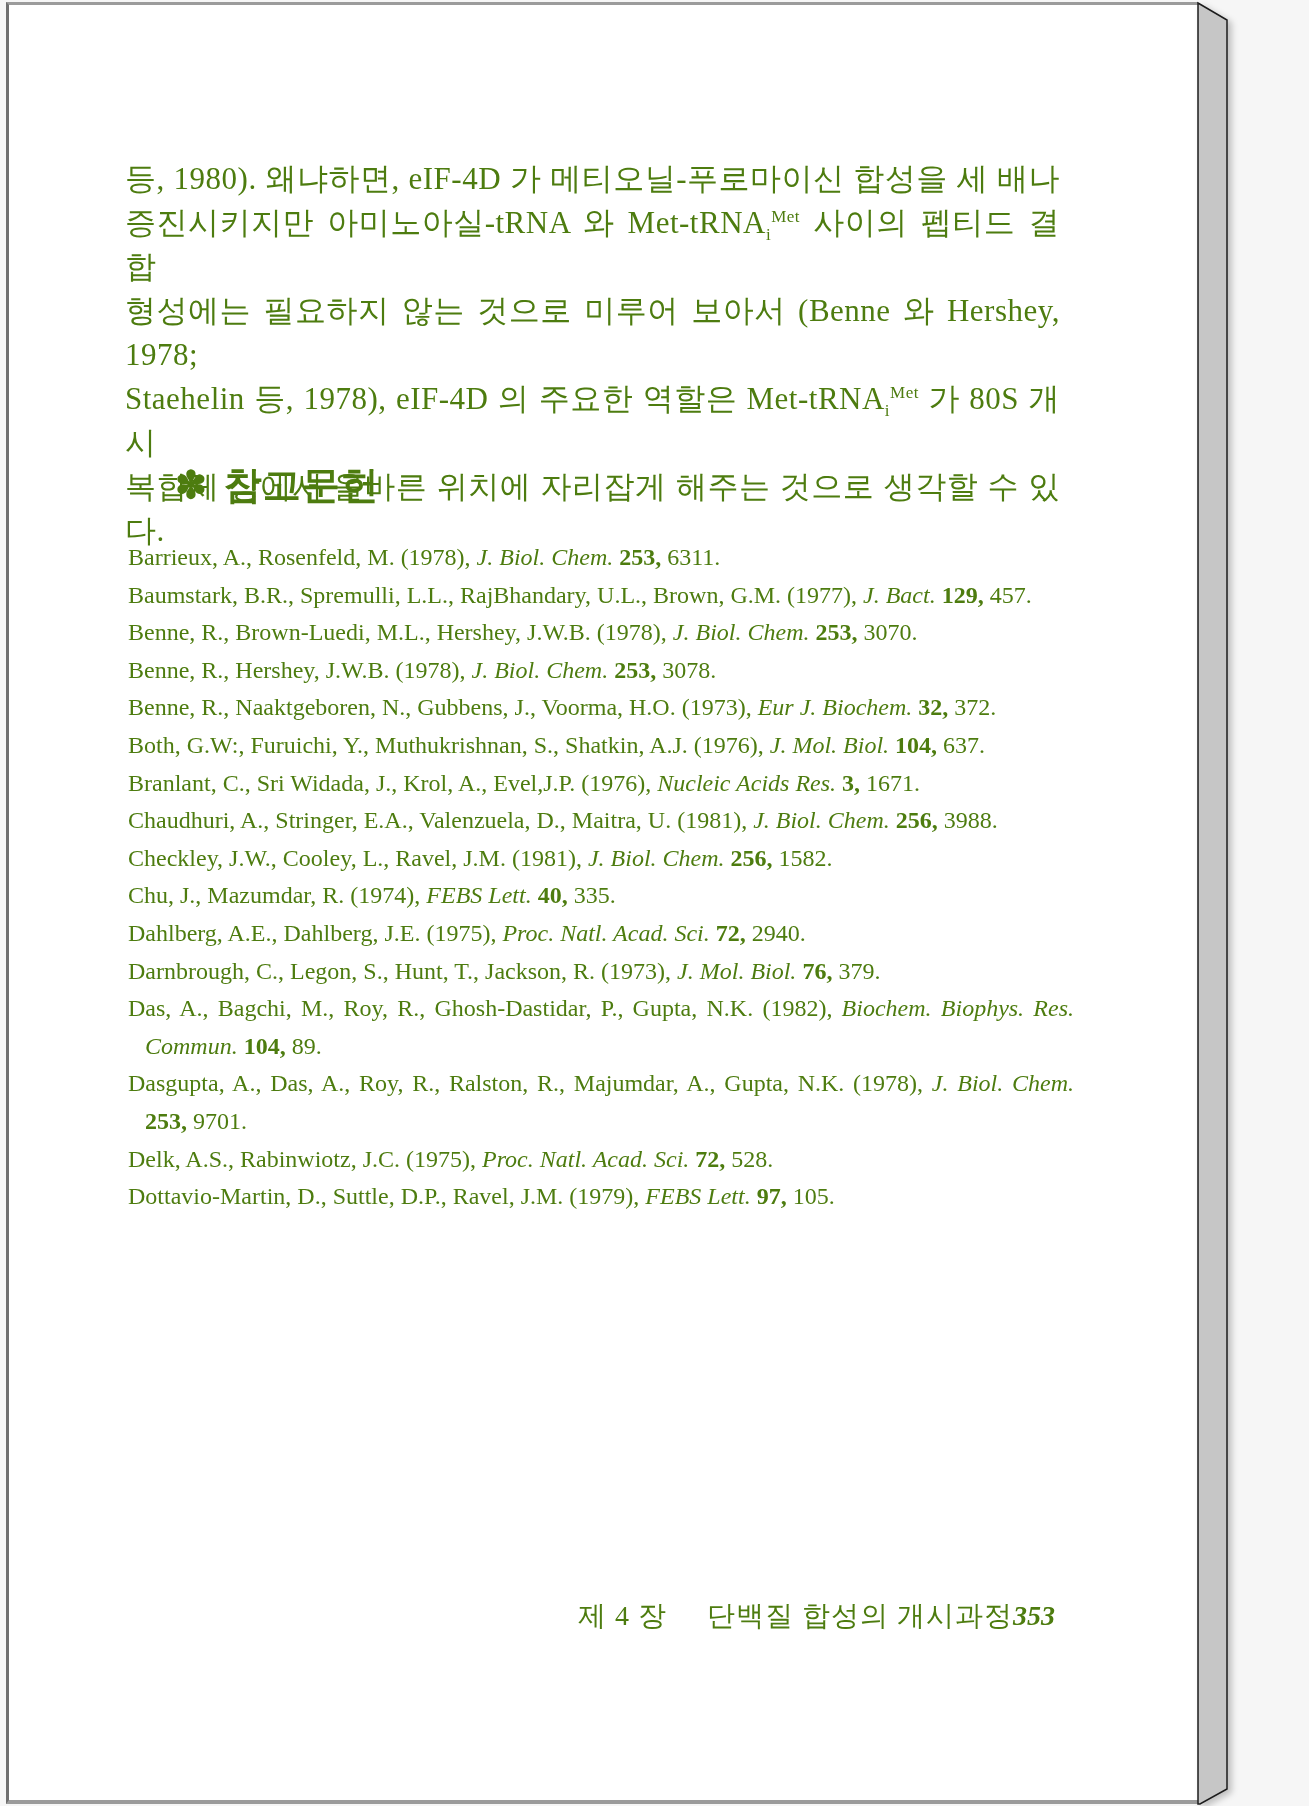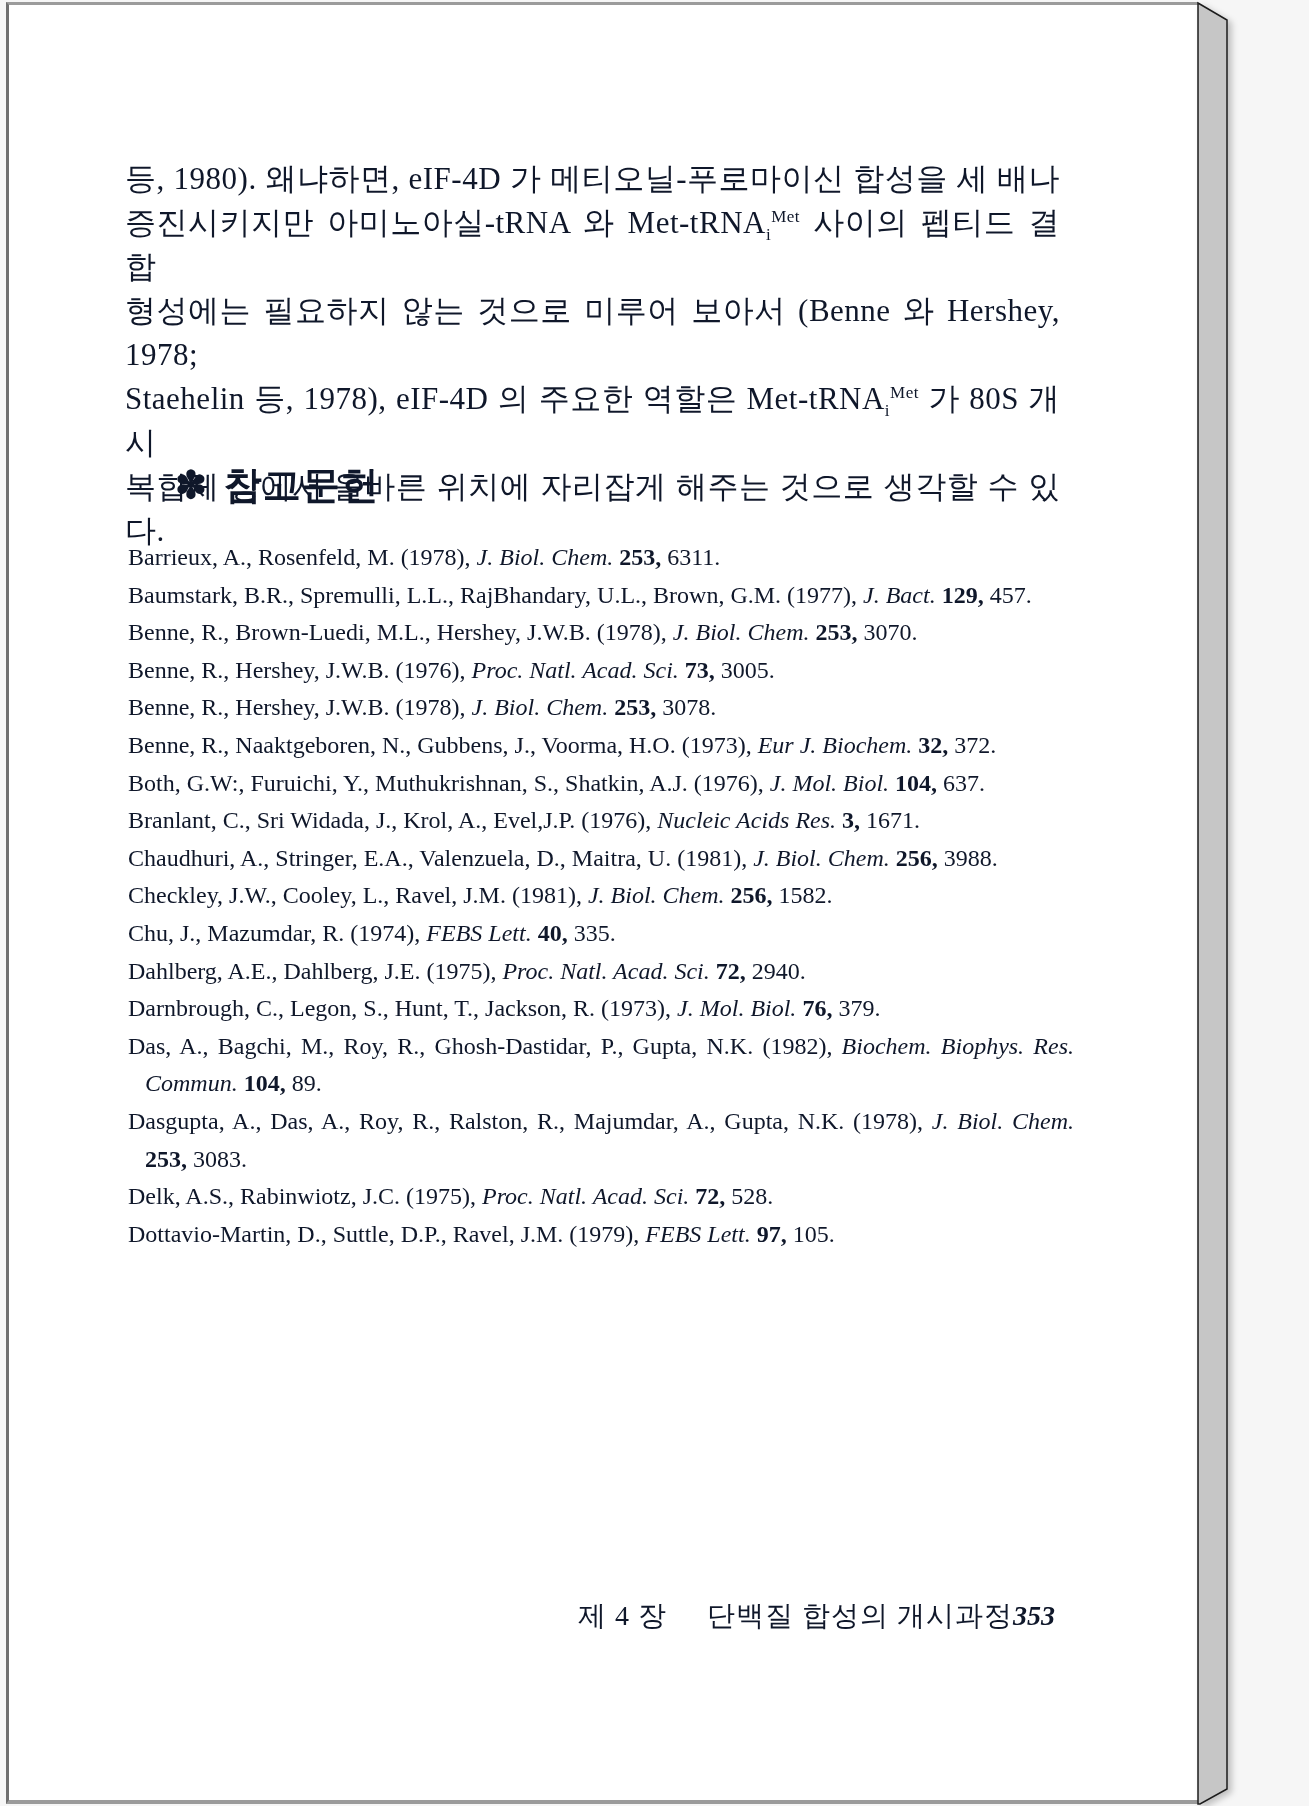--- a/index.html
+++ b/index.html
@@ -2,21 +2,21 @@
 <html><head>
 <meta charset="utf-8">
 <style>
   html,body{margin:0;padding:0;background:#e9e9e9;}
   .scene{
     position:relative;
     width:1309px;height:1806px;
     background:#f6f6f6;
     overflow:hidden;
     font-family:"Liberation Serif","DejaVu Serif",serif;
-    color:#0f172a;
+    color:#4d7c0f;
   }
   .page{
     position:absolute;
     left:6px;top:2px;
     width:1192px;height:1802px;
     box-sizing:border-box;
     background:#ffffff;
     border-top:3px solid #9b9b9b;
     border-left:3px solid #6f6f6f;
     border-bottom:4px solid #9b9b9b;
@@ -95,32 +95,31 @@
       </div>
 
     <div class="refs-heading">
       <span class="marker">✽</span><span>참고문헌</span>
     </div>
 
     <div class="refs">
         <p class="ref"><span>Barrieux, A., Rosenfeld, M. (1978), </span><span class="it">J. Biol. Chem.</span><span> </span><span class="bd">253,</span><span> 6311.</span></p>
         <p class="ref"><span>Baumstark, B.R., Spremulli, L.L., RajBhandary, U.L., Brown, G.M. (1977), </span><span class="it">J. Bact.</span><span> </span><span class="bd">129,</span><span> 457.</span></p>
         <p class="ref"><span>Benne, R., Brown-Luedi, M.L., Hershey, J.W.B. (1978), </span><span class="it">J. Biol. Chem.</span><span> </span><span class="bd">253,</span><span> 3070.</span></p>
-        <p class="ref"><span>Benne, R., Hershey, J.W.B. (1976), </span><span class="it">Proc. Natl. Acad. Sci.</span><span> </span><span class="bd">73,</span><span> 3005.</span></p>
         <p class="ref"><span>Benne, R., Hershey, J.W.B. (1978), </span><span class="it">J. Biol. Chem.</span><span> </span><span class="bd">253,</span><span> 3078.</span></p>
         <p class="ref"><span>Benne, R., Naaktgeboren, N., Gubbens, J., Voorma, H.O. (1973), </span><span class="it">Eur J. Biochem.</span><span> </span><span class="bd">32,</span><span> 372.</span></p>
         <p class="ref"><span>Both, G.W:, Furuichi, Y., Muthukrishnan, S., Shatkin, A.J. (1976), </span><span class="it">J. Mol. Biol.</span><span> </span><span class="bd">104,</span><span> 637.</span></p>
         <p class="ref"><span>Branlant, C., Sri Widada, J., Krol, A., Evel,J.P. (1976), </span><span class="it">Nucleic Acids Res.</span><span> </span><span class="bd">3,</span><span> 1671.</span></p>
         <p class="ref"><span>Chaudhuri, A., Stringer, E.A., Valenzuela, D., Maitra, U. (1981), </span><span class="it">J. Biol. Chem.</span><span> </span><span class="bd">256,</span><span> 3988.</span></p>
         <p class="ref"><span>Checkley, J.W., Cooley, L., Ravel, J.M. (1981), </span><span class="it">J. Biol. Chem.</span><span> </span><span class="bd">256,</span><span> 1582.</span></p>
         <p class="ref"><span>Chu, J., Mazumdar, R. (1974), </span><span class="it">FEBS Lett.</span><span> </span><span class="bd">40,</span><span> 335.</span></p>
         <p class="ref"><span>Dahlberg, A.E., Dahlberg, J.E. (1975), </span><span class="it">Proc. Natl. Acad. Sci.</span><span> </span><span class="bd">72,</span><span> 2940.</span></p>
         <p class="ref"><span>Darnbrough, C., Legon, S., Hunt, T., Jackson, R. (1973), </span><span class="it">J. Mol. Biol.</span><span> </span><span class="bd">76,</span><span> 379.</span></p>
         <p class="ref"><span>Das, A., Bagchi, M., Roy, R., Ghosh-Dastidar, P., Gupta, N.K. (1982), </span><span class="it">Biochem. Biophys. Res. Commun.</span><span> </span><span class="bd">104,</span><span> 89.</span></p>
-        <p class="ref"><span>Dasgupta, A., Das, A., Roy, R., Ralston, R., Majumdar, A., Gupta, N.K. (1978), </span><span class="it">J. Biol. Chem.</span><span> </span><span class="bd">253,</span><span> 3083.</span></p>
+        <p class="ref"><span>Dasgupta, A., Das, A., Roy, R., Ralston, R., Majumdar, A., Gupta, N.K. (1978), </span><span class="it">J. Biol. Chem.</span><span> </span><span class="bd">253,</span><span> 9701.</span></p>
         <p class="ref"><span>Delk, A.S., Rabinwiotz, J.C. (1975), </span><span class="it">Proc. Natl. Acad. Sci.</span><span> </span><span class="bd">72,</span><span> 528.</span></p>
         <p class="ref"><span>Dottavio-Martin, D., Suttle, D.P., Ravel, J.M. (1979), </span><span class="it">FEBS Lett.</span><span> </span><span class="bd">97,</span><span> 105.</span></p>
       </div>
 
     <div class="footer">
       <span class="chapter">제 4 장</span><span class="title">단백질 합성의 개시과정</span><span class="pagenum">353</span>
     </div>
 
   </div>
 

